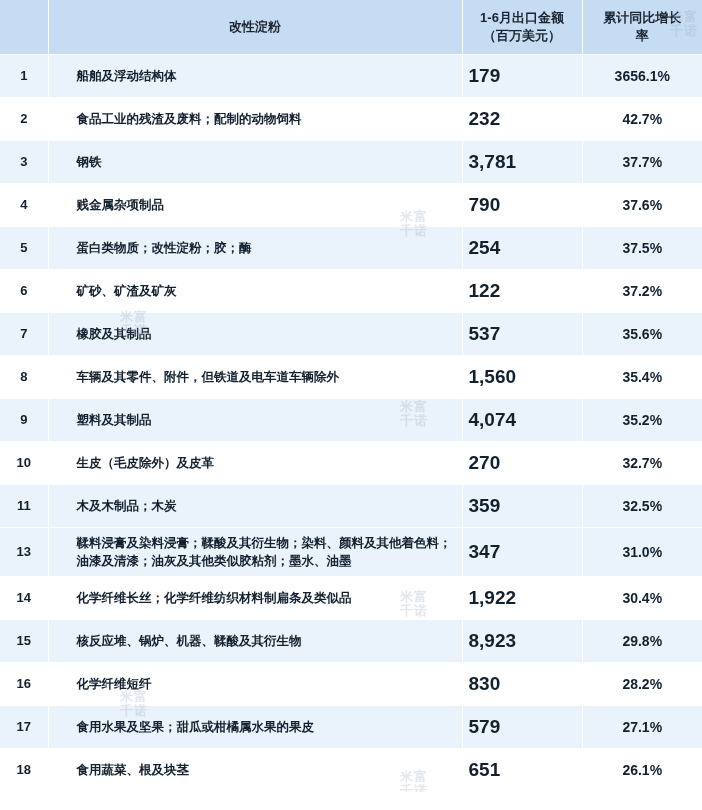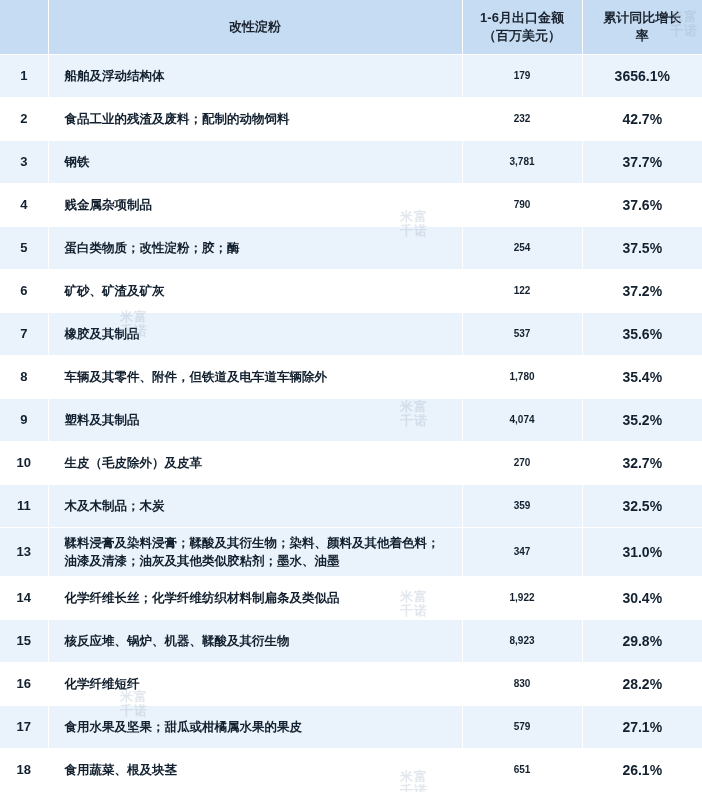--- a/index.html
+++ b/index.html
@@ -61,28 +61,27 @@
 
   td.cell-rank {
     text-align: center;
     font-weight: bold;
     font-size: 13px;
     color: #12202f;
   }
   td.cell-name {
     text-align: left;
     font-weight: bold;
-    padding-left: 16px;
+    padding-left: 28px;
     padding-right: 10px;
     word-break: break-all;
   }
   td.cell-value {
-    text-align: center;
-    font-weight: bold;
-    font-size: 10px;
+    font-weight: bold;
+    font-size: 19px;
   }
   td.cell-rate {
     text-align: center;
     font-weight: bold;
     font-size: 14px;
     margin-left: 25px;
   }
 
   
   .watermark {
@@ -168,21 +167,21 @@
         </tr>
         <tr class="odd">
           <td class="cell-rank">7</td>
           <td class="cell-name">橡胶及其制品</td>
           <td class="cell-value">537</td>
           <td class="cell-rate">35.6%</td>
         </tr>
         <tr class="even">
           <td class="cell-rank">8</td>
           <td class="cell-name">车辆及其零件、附件，但铁道及电车道车辆除外</td>
-          <td class="cell-value">1,780</td>
+          <td class="cell-value">1,560</td>
           <td class="cell-rate">35.4%</td>
         </tr>
         <tr class="odd">
           <td class="cell-rank">9</td>
           <td class="cell-name">塑料及其制品</td>
           <td class="cell-value">4,074</td>
           <td class="cell-rate">35.2%</td>
         </tr>
         <tr class="even">
           <td class="cell-rank">10</td>

